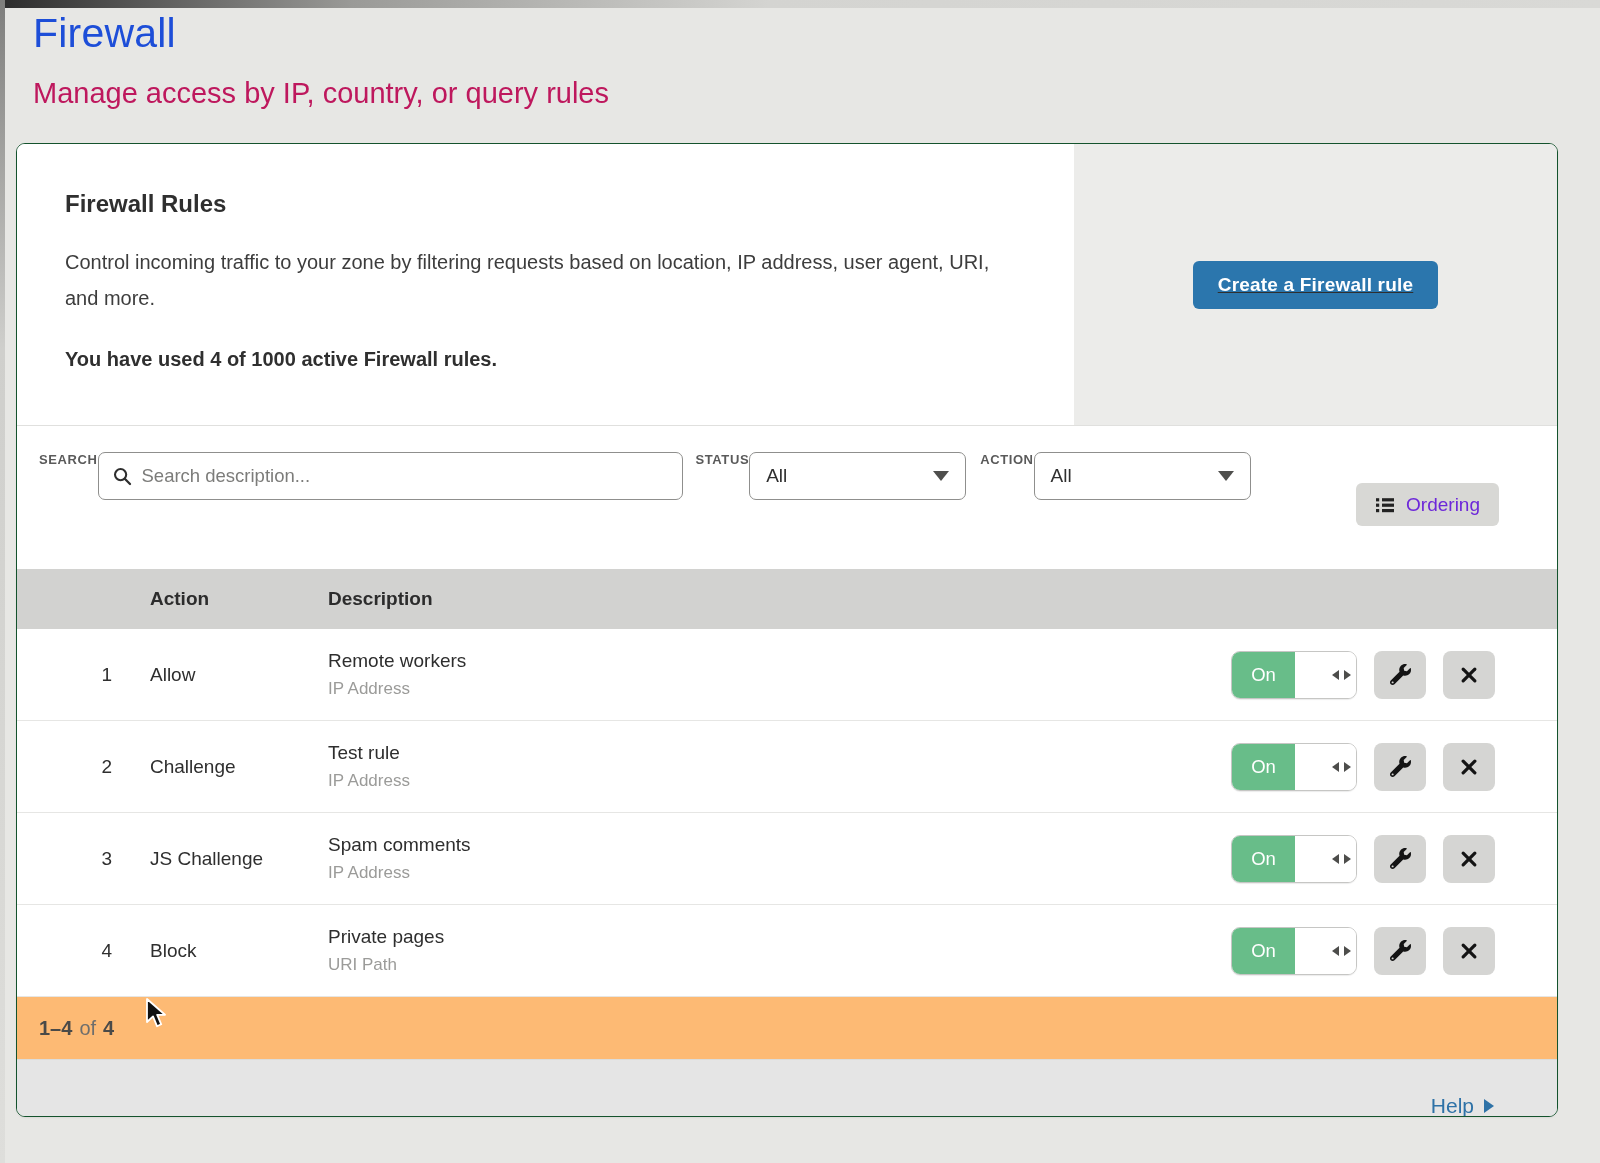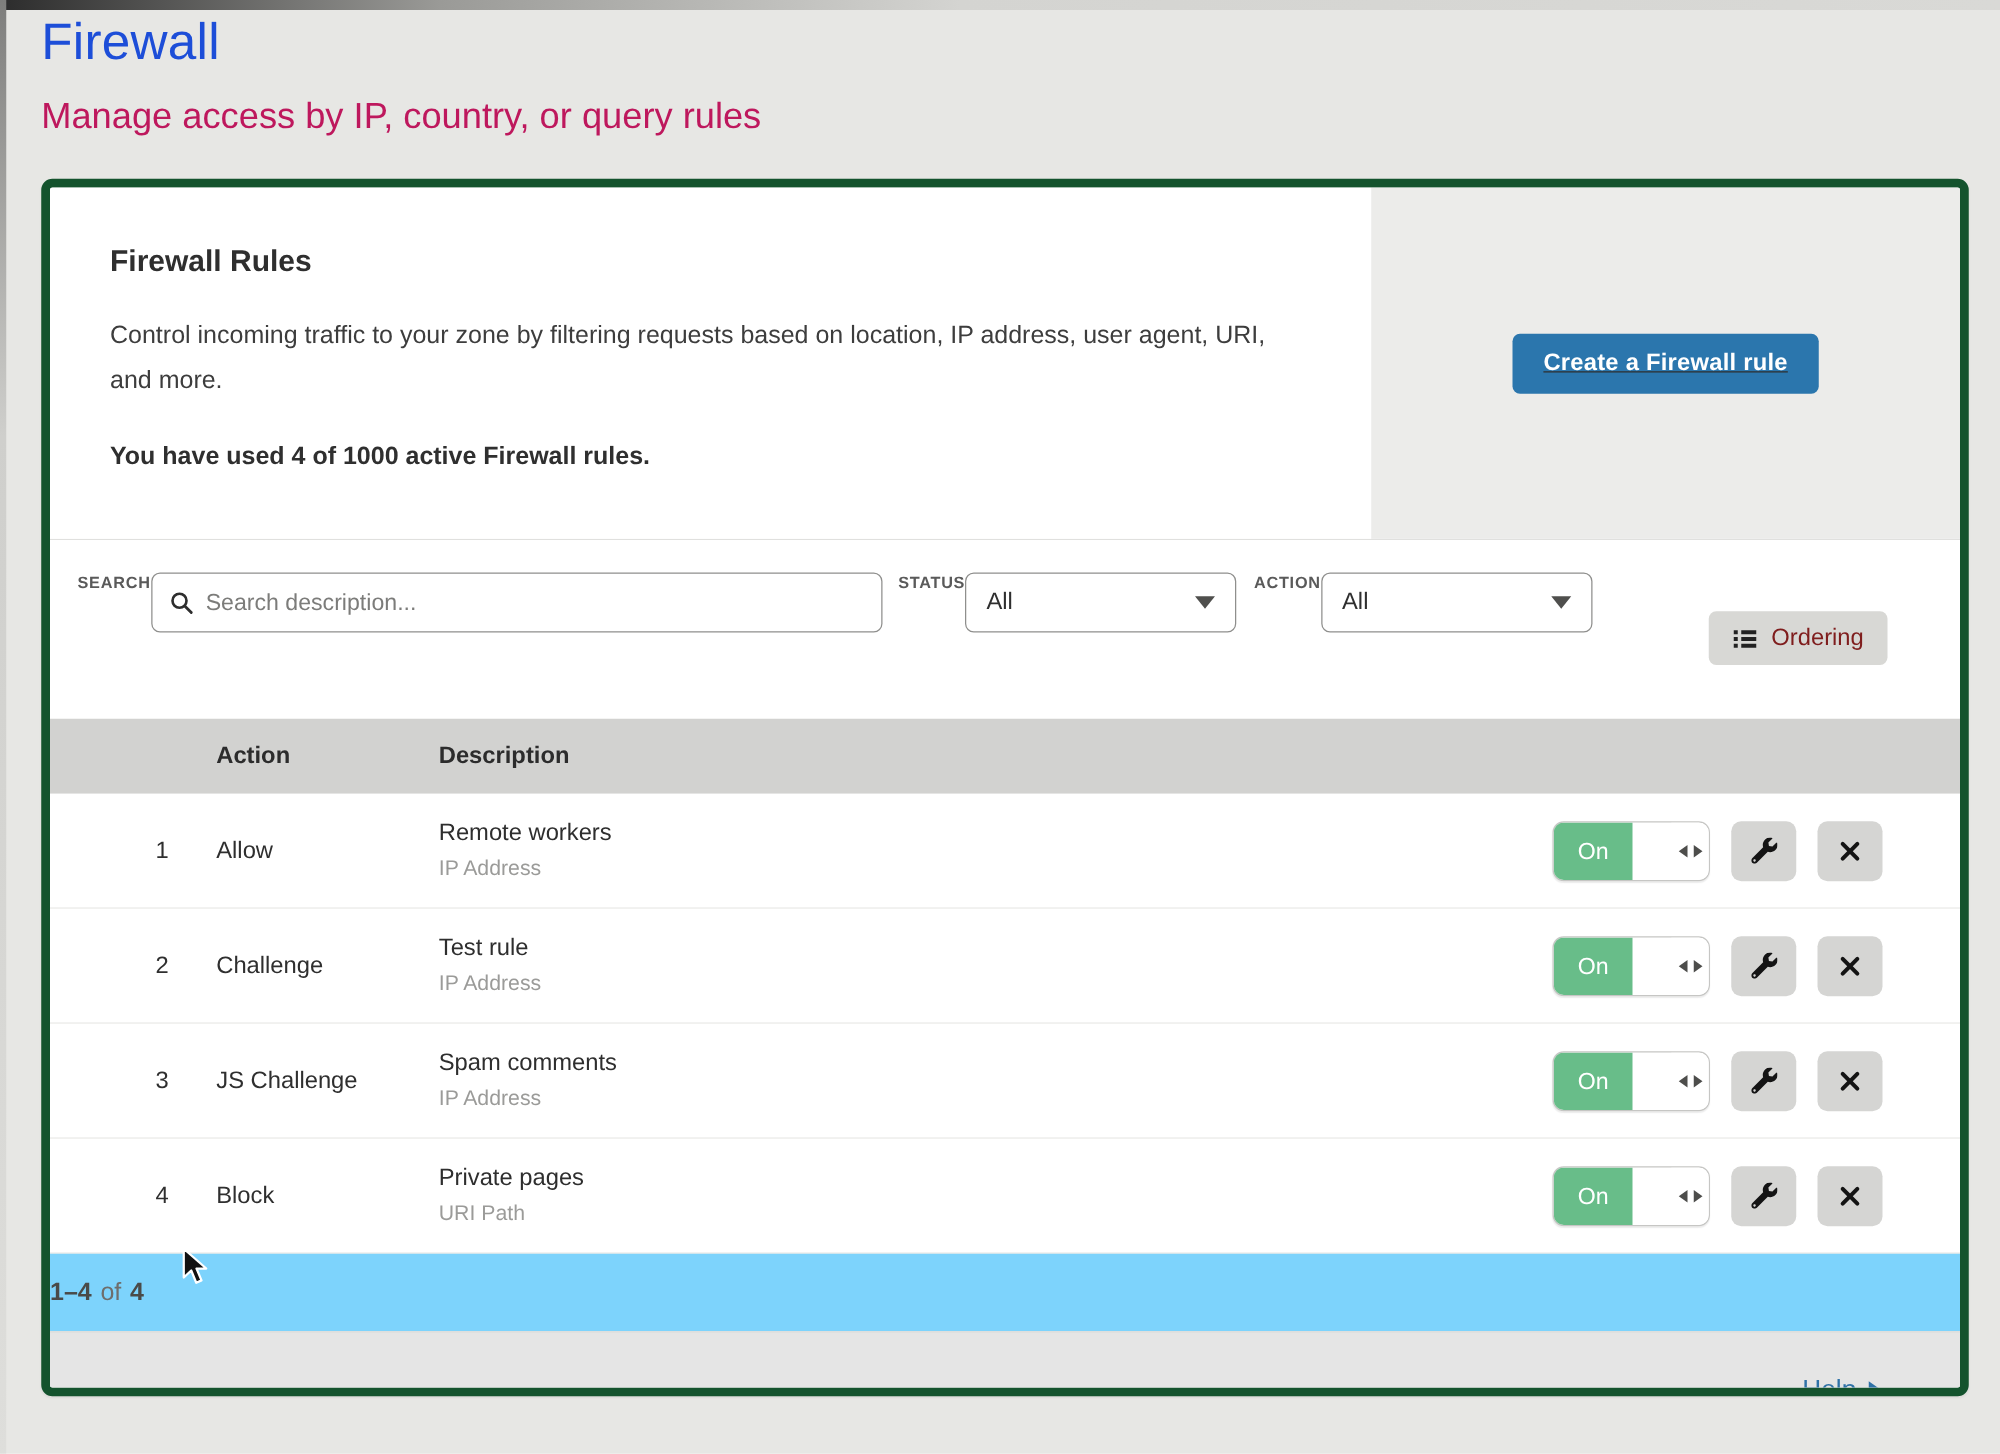--- a/index.html
+++ b/index.html
@@ -20,22 +20,22 @@
     position:absolute; top:0; left:0; bottom:0; width:5px;
     background:linear-gradient(to bottom,#7e7e7c 0%,#cfcfcc 30%,#dededb 100%);
     z-index:5;
   }
 
   .page-header { padding:10px 0 0 33px; }
   .page-title { font-size:41px; font-weight:500; color:#1d4ed8; letter-spacing:.2px; }
   .page-subtitle { margin-top:20px; font-size:29px; font-weight:400; color:#be185d; }
 
   .card {
-    position:absolute; left:33px; top:143px; width:1542px; height:974px;
-    background:#fff; border:7px solid #14532d; border-radius:9px;
+    position:absolute; left:16px; top:143px; width:1542px; height:974px;
+    background:#fff; border:1px solid #14532d; border-radius:9px;
     box-shadow:0 1px 2px rgba(0,0,0,.06);
     overflow:hidden;
   }
 
   
   .card-top { display:flex; height:282px; border-bottom:1px solid #e0e0de; }
   .card-top-left { width:1057px; padding:46px 48px 0 48px; background:#fff; }
   .rules-title { font-size:24px; font-weight:700; color:#2f2f2f; }
   .rules-desc { margin-top:26px; font-size:20px; line-height:1.8; color:#3d3d3d; max-width:950px; }
   .rules-usage { margin-top:32px; font-size:20px; font-weight:700; color:#2f2f2f; }
@@ -70,21 +70,21 @@
   }
   .caret-down {
     width:0; height:0; border-left:8px solid transparent; border-right:8px solid transparent;
     border-top:10px solid #4f4f4d;
   }
   .gap13 { width:13px; } .gap14 { width:14px; }
   .ordering-btn {
     margin-left:auto; align-self:flex-start; margin-top:31px;
     height:43px; padding:0 19px; background:#d8d8d5; border:none; border-radius:6px;
     display:flex; align-items:center; gap:11px; font-family:inherit; font-size:19px;
-    color:#7f1d1d; cursor:pointer;
+    color:#6d28d9; cursor:pointer;
   }
 
   
   .thead {
     height:60px; background:#d2d2d0; display:flex; align-items:center;
     font-size:19px; font-weight:700; color:#2c2c2c;
   }
   .col-num { width:133px; text-align:right; padding-right:38px; }
   .col-action { width:178px; }
   .col-desc { flex:1; }
@@ -112,22 +112,22 @@
   .tri-right {
     width:0; height:0; border-top:5px solid transparent; border-bottom:5px solid transparent;
     border-left:7px solid #4d4d4b;
   }
   .sq-btn {
     width:52px; height:48px; background:#d5d5d3; border:none; border-radius:8px;
     display:flex; align-items:center; justify-content:center; cursor:pointer;
   }
 
   .tfoot {
-    height:62px; display:flex; align-items:center; font-size:20px;
-    color:#6e6e6c; background:#7dd3fc;
+    height:62px; display:flex; align-items:center; padding-left:22px; font-size:20px;
+    color:#6e6e6c; background:#fdba74;
   }
   .tfoot b { color:#4a4a48; font-weight:700; }
   .tfoot .sep { margin:0 7px; }
 
   .help-row {
     height:59px; border-top:1px solid #dcdcda; display:flex; align-items:flex-end;
     justify-content:flex-end; padding-right:63px; background:#e5e5e5;
   }
   .help-link {
     color:var(--help-blue,#2e72a7); font-size:21px; display:flex; align-items:center; gap:10px;

